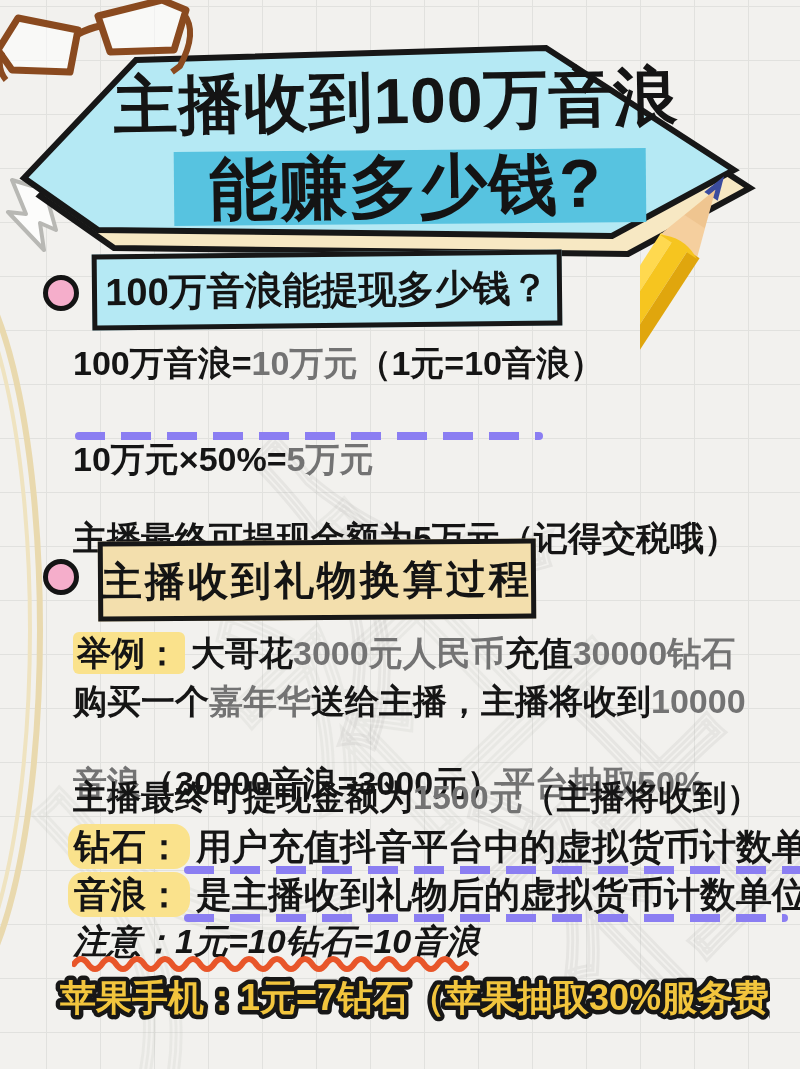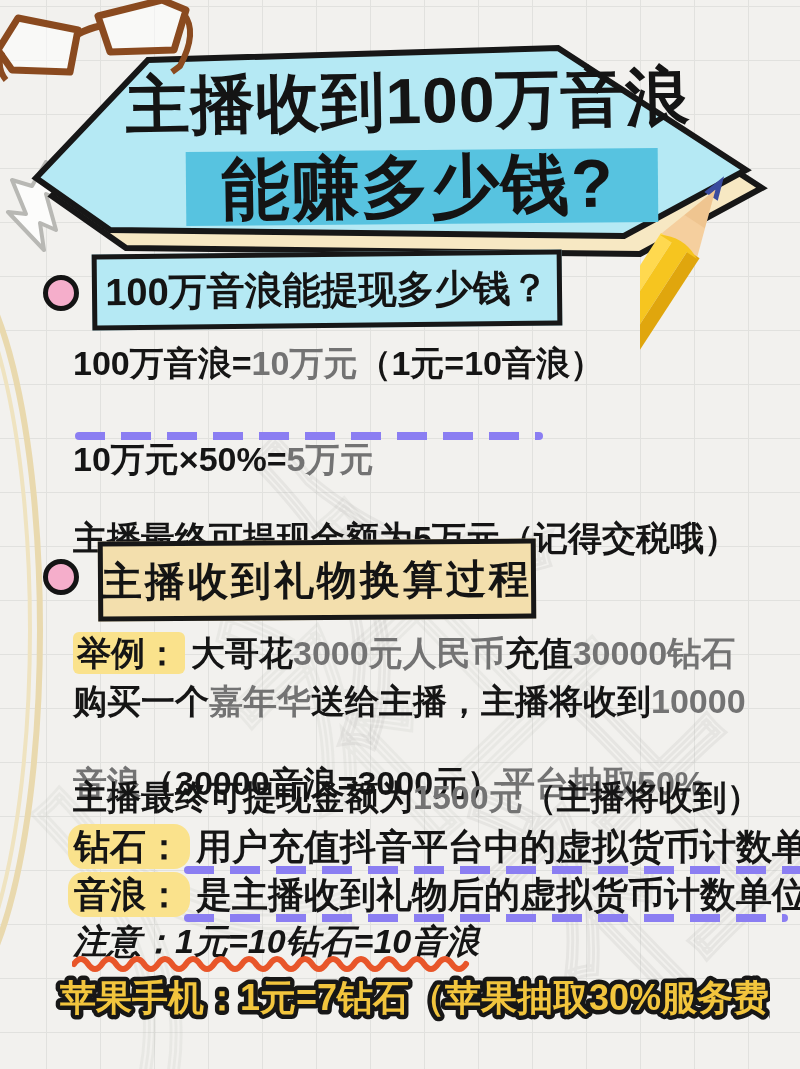--- a/index.html
+++ b/index.html
@@ -15,21 +15,21 @@
   }
   .abs{position:absolute;}
   
   .watermark{
     position:absolute;color:transparent;font-weight:900;
     -webkit-text-stroke:3px #a9a9a5;pointer-events:none;
   }
   .wm1{font-size:300px;left:330px;top:230px;opacity:.16;transform:rotate(-44deg);letter-spacing:40px;}
   .wm2{font-size:320px;left:-60px;top:560px;opacity:.12;transform:rotate(-44deg);letter-spacing:30px;}
   
-  .banner-wrap{left:18px;top:38px;width:760px;height:220px;}
+  .banner-wrap{left:6px;top:38px;width:760px;height:220px;}
   .title-line1{
     position:absolute;left:70px;top:20px;width:640px;text-align:center;
     font-size:64px;font-weight:900;color:#141414;letter-spacing:1px;
     transform:rotate(-1deg);white-space:nowrap;
   }
   .title-hl{
     position:absolute;left:168px;top:112px;width:472px;height:74px;
     background:#57c3e0;transform:rotate(-.5deg);
   }
   .title-line2{

